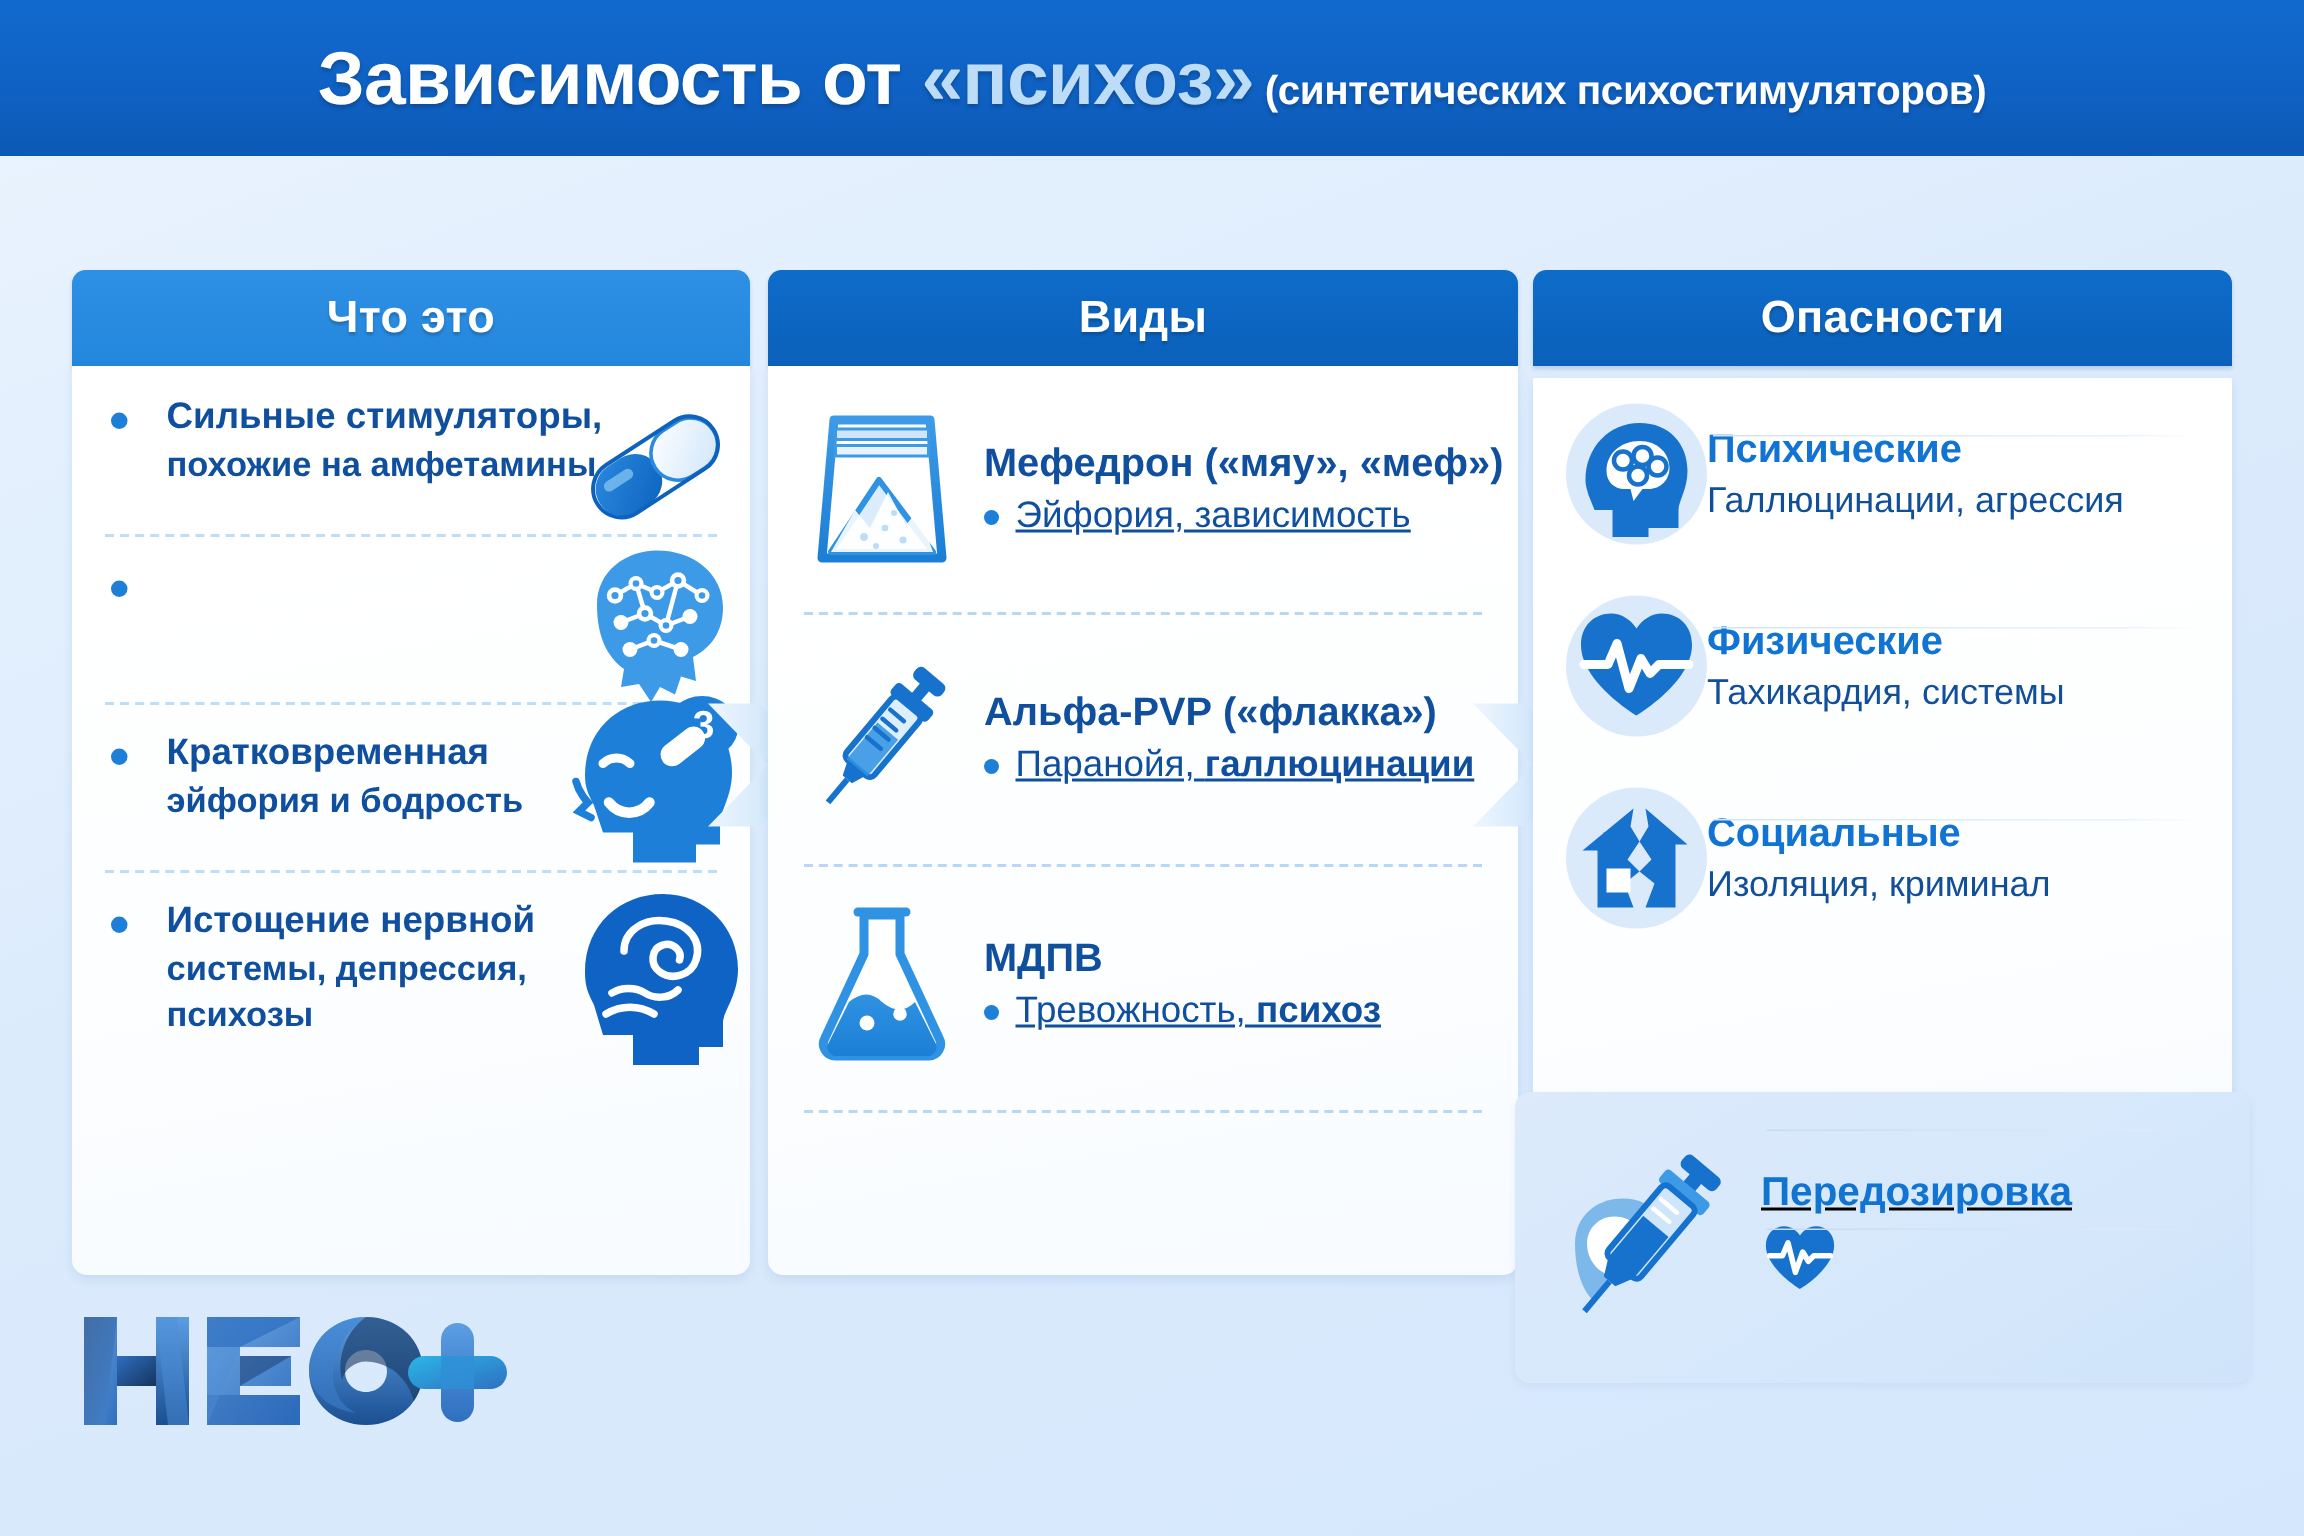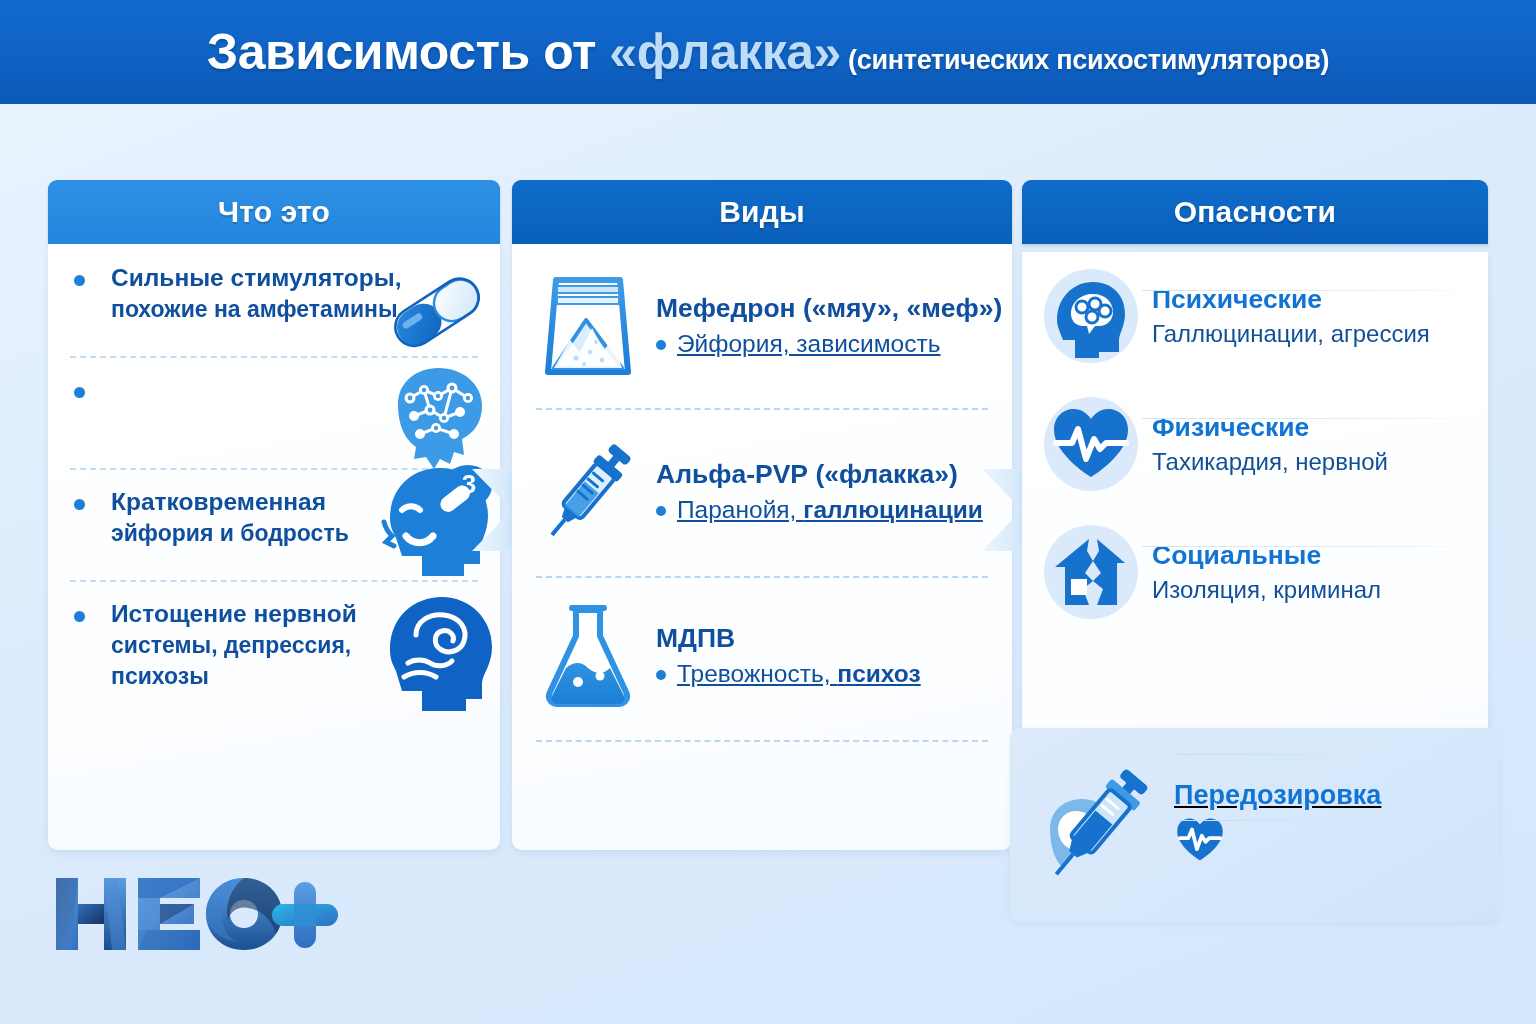--- a/index.html
+++ b/index.html
@@ -180,21 +180,20 @@
     text-decoration: underline;
   }
   .kind-eff .dot { margin-top: 11px; width: 10px; height: 10px; }
   .kind-eff b { font-weight: 700; }
 
   
   .risk-item {
     position: relative;
     display: flex;
     align-items: center;
-    gap: 14px;
     padding: 10px 20px 10px 22px;
     height: 128px;
   }
   .risk-badge {
     flex: 0 0 auto;
     width: 94px; height: 94px;
     border-radius: 50%;
     background: #dbeafb;
     display: flex;
     align-items: center;
@@ -277,21 +276,21 @@
     top: 868px;
     width: 290px;
     height: 92px;
   }
 </style>
 </head>
 <body>
 
 <div class="titlebar">
   <div class="title-text">
-    <span class="title-main">Зависимость от </span><span class="title-quoted">«флакка»</span><span class="title-sub"> (синтетических психостимуляторов)</span>
+    <span class="title-main">Зависимость от </span><span class="title-quoted">«психоз»</span><span class="title-sub"> (синтетических психостимуляторов)</span>
   </div>
 </div>
 
 <div class="col" id="col-what">
   <div class="col-header" id="hdr-what">
     <span class="hdr-label">Что это</span>
   </div>
   <div class="col-body">
 
     <div class="what-item">
@@ -574,21 +573,21 @@
     <div class="risk-item">
       <div class="risk-badge">
         <svg width="82" height="78" viewBox="0 0 82 78">
           <path d="M41 72S4 50 4 25C4 12 13 4 24 4c7 0 13 4 17 10 4-6 10-10 17-10 11 0 20 8 20 21 0 25-37 47-37 47z" fill="#1672cd"></path>
           <path d="M6 38 H22 L28 24 L36 54 L44 34 L50 44 L56 38 H76" fill="none" stroke="#ffffff" stroke-width="6" stroke-linejoin="round" stroke-linecap="round"></path>
         </svg>
       </div>
       <div class="risk-text">
         <div class="risk-title">Физические</div>
         <div class="risk-rule" style="top:38px;"></div>
-        <div class="risk-desc">Тахикардия, нервной</div>
+        <div class="risk-desc">Тахикардия, системы</div>
       </div>
     </div>
 
     <div class="risk-item">
       <div class="risk-badge">
         <svg width="84" height="78" viewBox="0 0 84 78">
           <path d="M40 6 L6 34 H16 V72 H40 L34 56 L44 48 L36 40 L44 28 L38 18z" fill="#1672cd"></path>
           <path d="M48 6 L76 30 H68 V72 H48 L54 56 L44 48 L52 40 L44 28 L50 18z" fill="#1672cd"></path>
           <rect x="20" y="22" width="10" height="14" fill="#1672cd"></rect>
           <rect x="22" y="46" width="16" height="16" fill="#ffffff"></rect>

